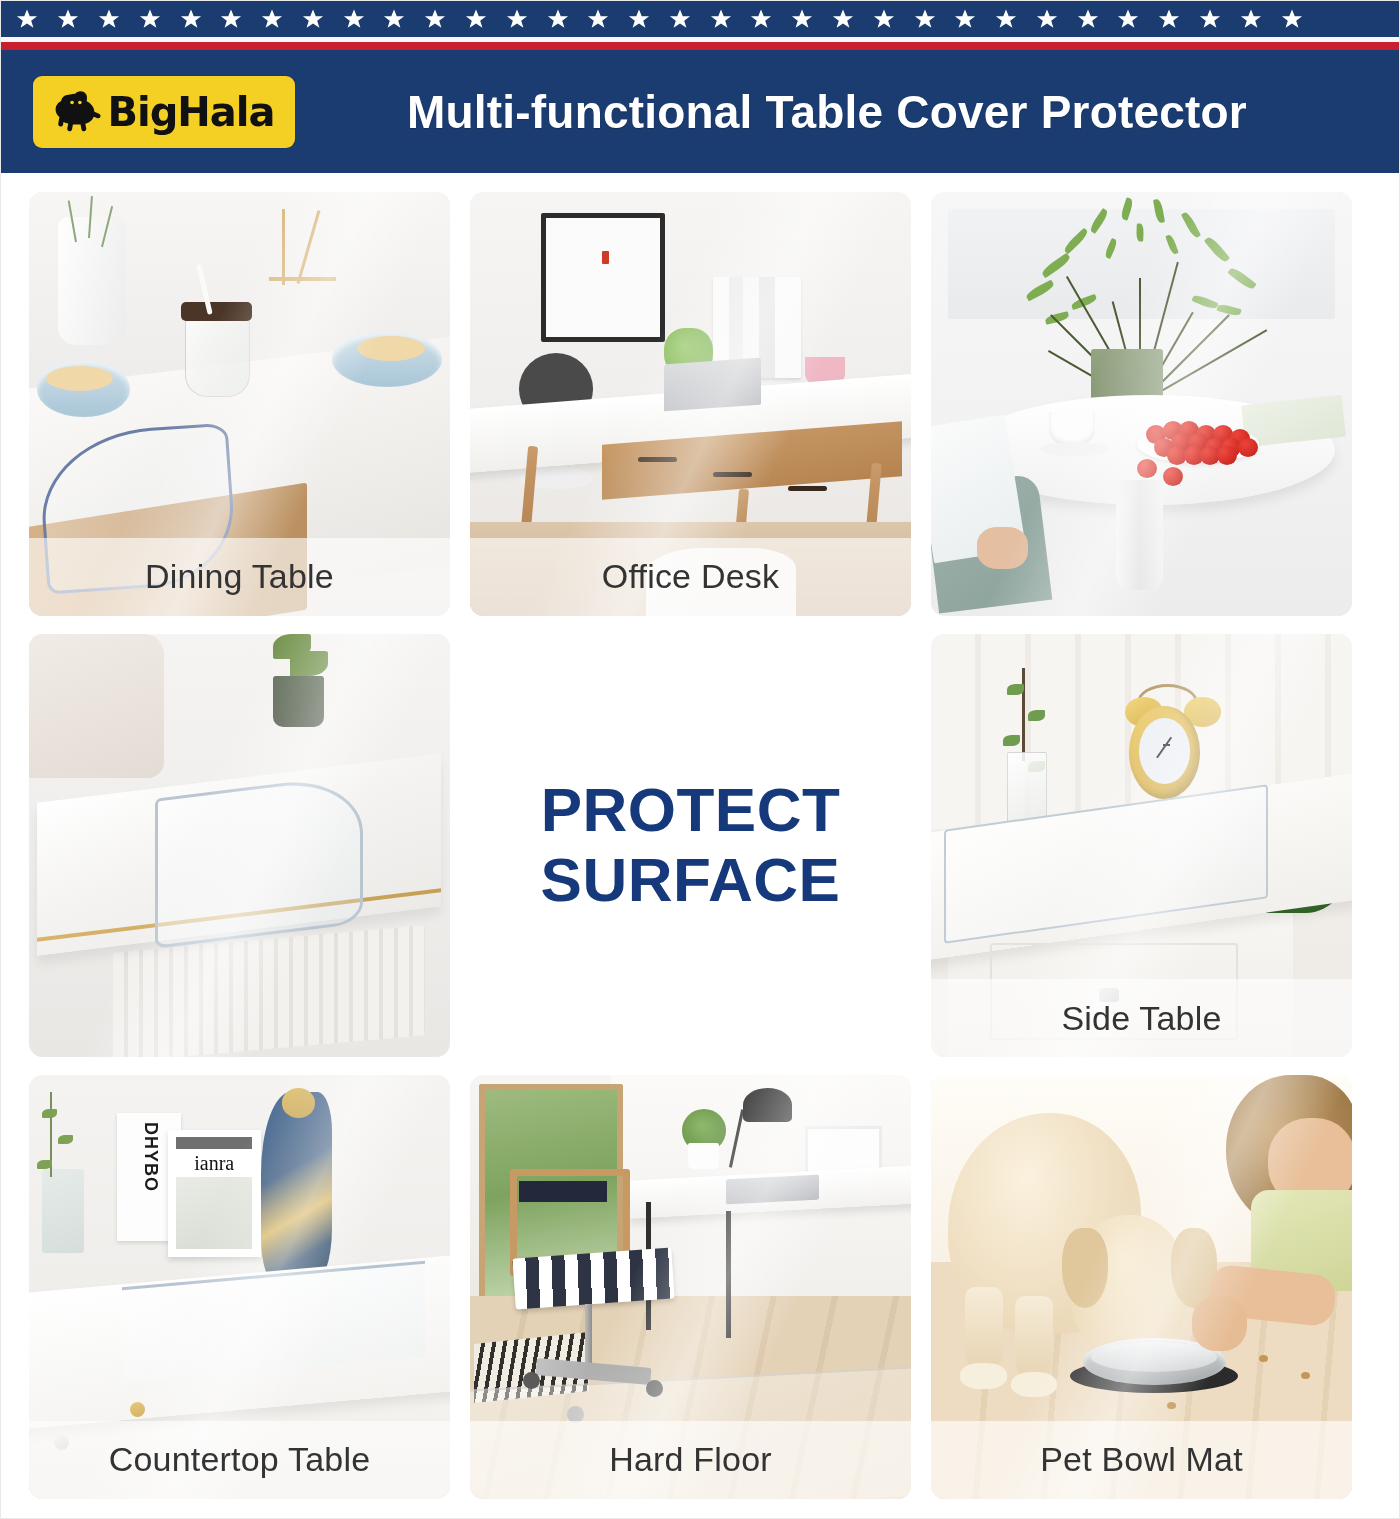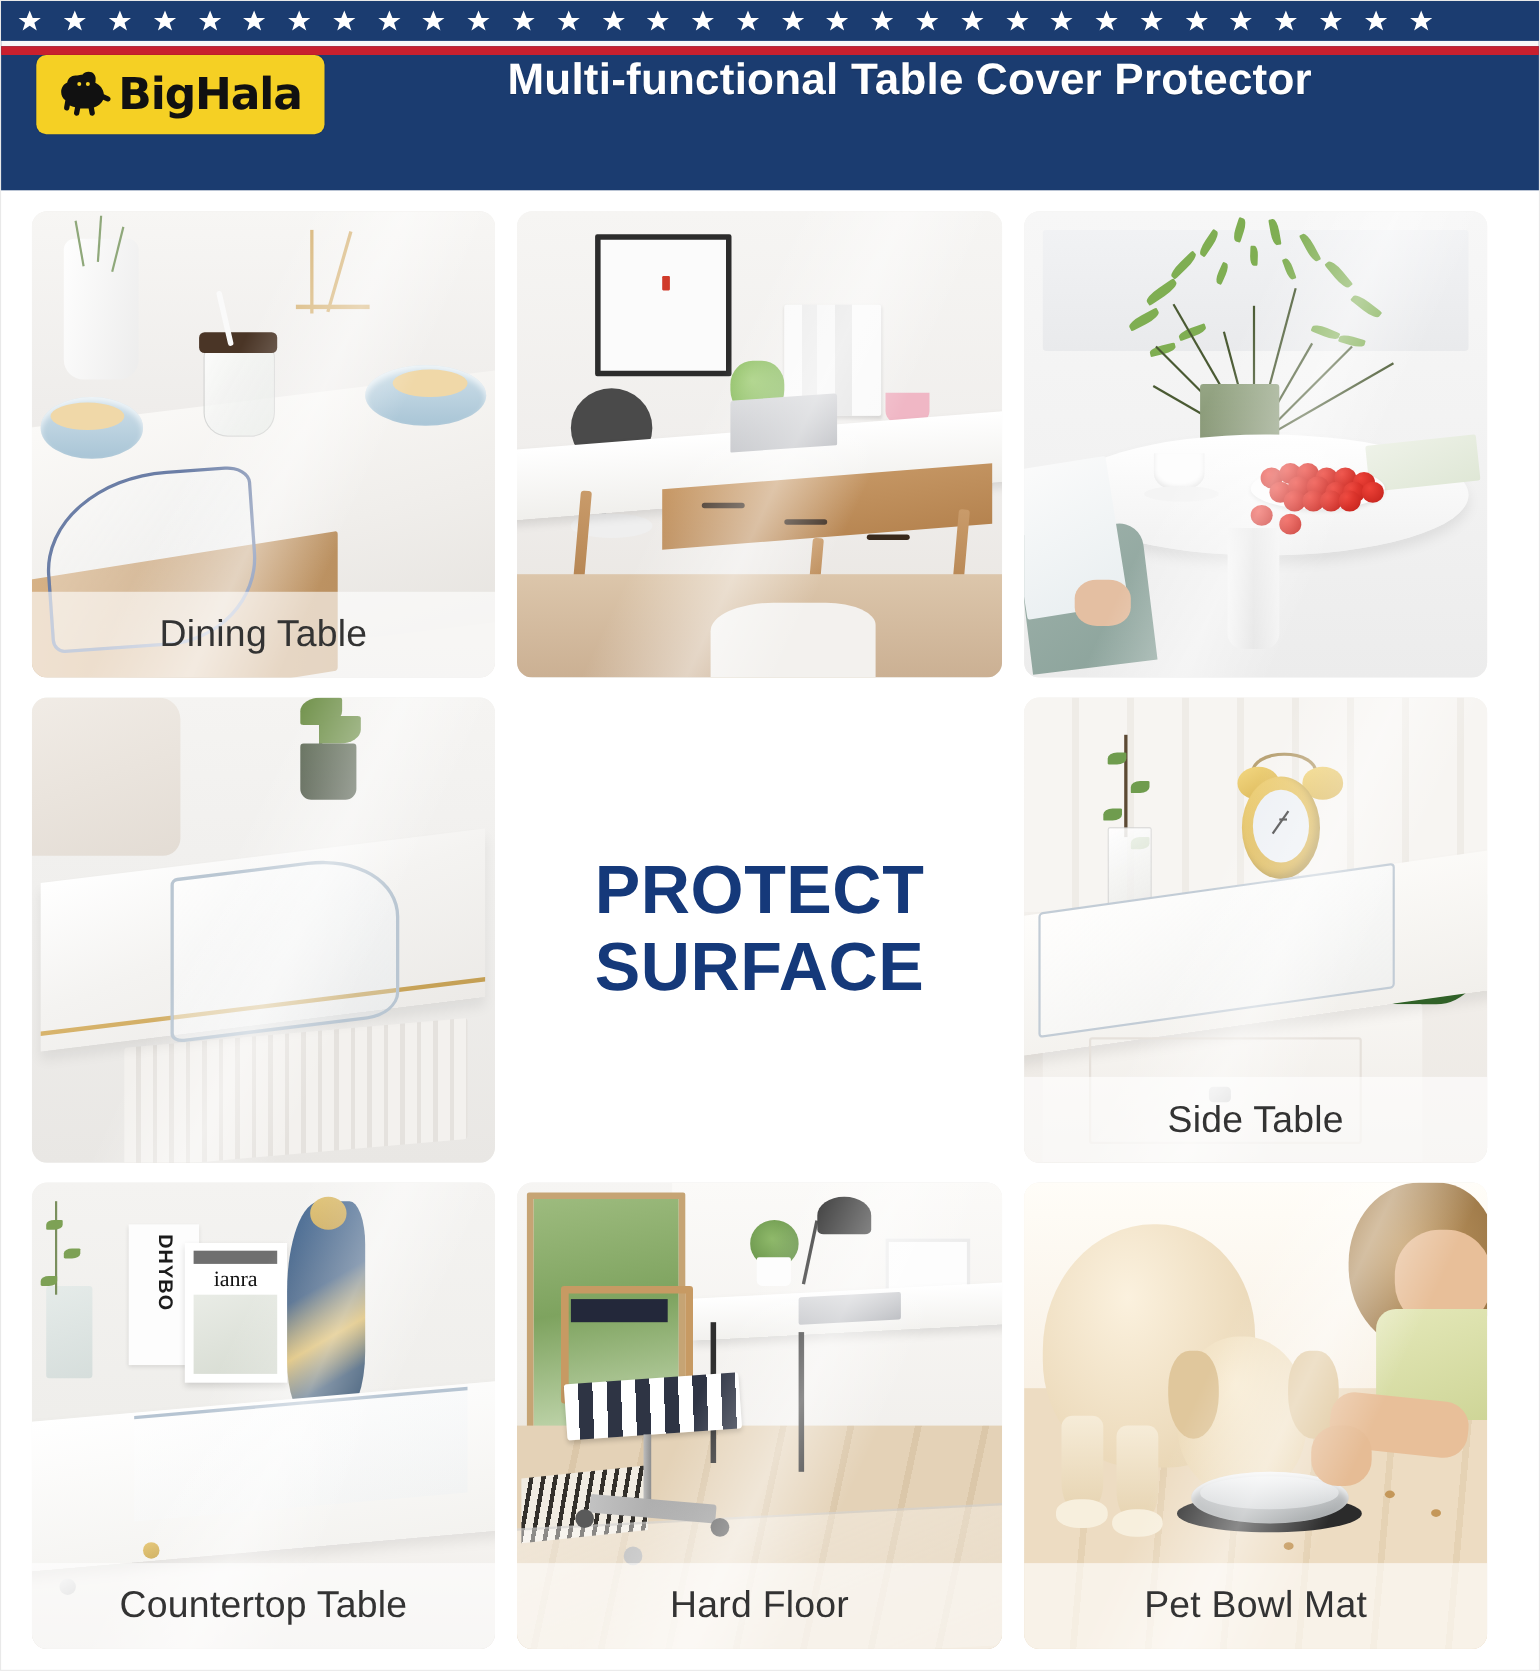--- a/index.html
+++ b/index.html
@@ -12,35 +12,35 @@
   .page{position:relative;width:1400px;height:1519px;background:#fff;box-sizing:border-box;border:1px solid #e9e9e9;}
 
   
   .header{position:relative;width:100%;height:172px;background:#1b3c70;overflow:hidden;}
   .starband{position:relative;height:36px;background:#1b3c70;display:flex;align-items:center;padding:0 6px;}
   .star{flex:0 0 auto;width:22px;height:22px;margin:0 9.4px;color:#ffffff;font-size:22px;line-height:22px;text-align:center;}
   .starsvg{display:block;}
   .stripes{height:13px;width:100%;}
   .stripe-white{height:5px;background:#f7f7f7;}
   .stripe-red{height:8px;background:#c8202e;}
-  .headbar{height:123px;display:flex;padding-left:32px;}
+  .headbar{height:123px;display:flex;align-items:center;padding-left:32px;}
   .logo{
     width:262px;height:72px;background:#f5d024;border-radius:9px;
     display:flex;align-items:center;justify-content:center;gap:4px;flex:0 0 auto;
     box-shadow:0 0 0 1px rgba(0,0,0,.06);
   }
   .logo .gor{width:52px;height:46px;flex:0 0 auto;}
   .logo .wordmark{
     font-family:"DejaVu Sans", sans-serif;
     font-weight:bold;font-size:40px;color:#111;letter-spacing:-1px;line-height:1;
     margin-left:-2px;
   }
   .title{
     flex:1;text-align:center;color:#ffffff;font-weight:bold;
-    font-size:40px;letter-spacing:.2px;padding-right:40px;
+    font-size:46px;letter-spacing:.2px;padding-right:40px;
     font-family:"Liberation Sans", sans-serif;
     text-shadow:0 1px 1px rgba(0,0,0,.25);
     white-space:nowrap;
   }
 
   
   .grid{
     position:absolute;top:172px;left:0;width:1400px;height:1347px;
     display:grid;
     grid-template-columns:441px 461px 441px;
@@ -452,20 +452,21 @@
           <div class="o-handle" style="left:38%;top:62.5%;width:9%;"></div>
           <div class="o-handle" style="left:55%;top:66%;width:9%;"></div>
           <div class="o-handle" style="left:72%;top:69.5%;width:9%;"></div>
           <div class="o-leg" style="left:12%;top:60%;height:28%;"></div>
           <div class="o-leg" style="left:60%;top:70%;height:22%;"></div>
           <div class="o-leg" style="left:90%;top:64%;height:26%;"></div>
           <div class="o-floor"></div>
           <div class="o-chair"></div>
           <div class="sheen"></div>
         </div>
+        <div class="caption">Office Desk</div>
       </div>
     </div>
 
     <div class="cellwrap">
       <div class="tile">
         <div class="scene s-coffee">
           <div class="c-win"></div>
           <div class="c-fern" id="fern">
               <div class="c-leaf" style="left:4%;top:42%;width:30px;height:9px;transform:rotate(-28deg);"></div>
               <div class="c-leaf" style="left:10%;top:30%;width:32px;height:9px;transform:rotate(-34deg);"></div>

